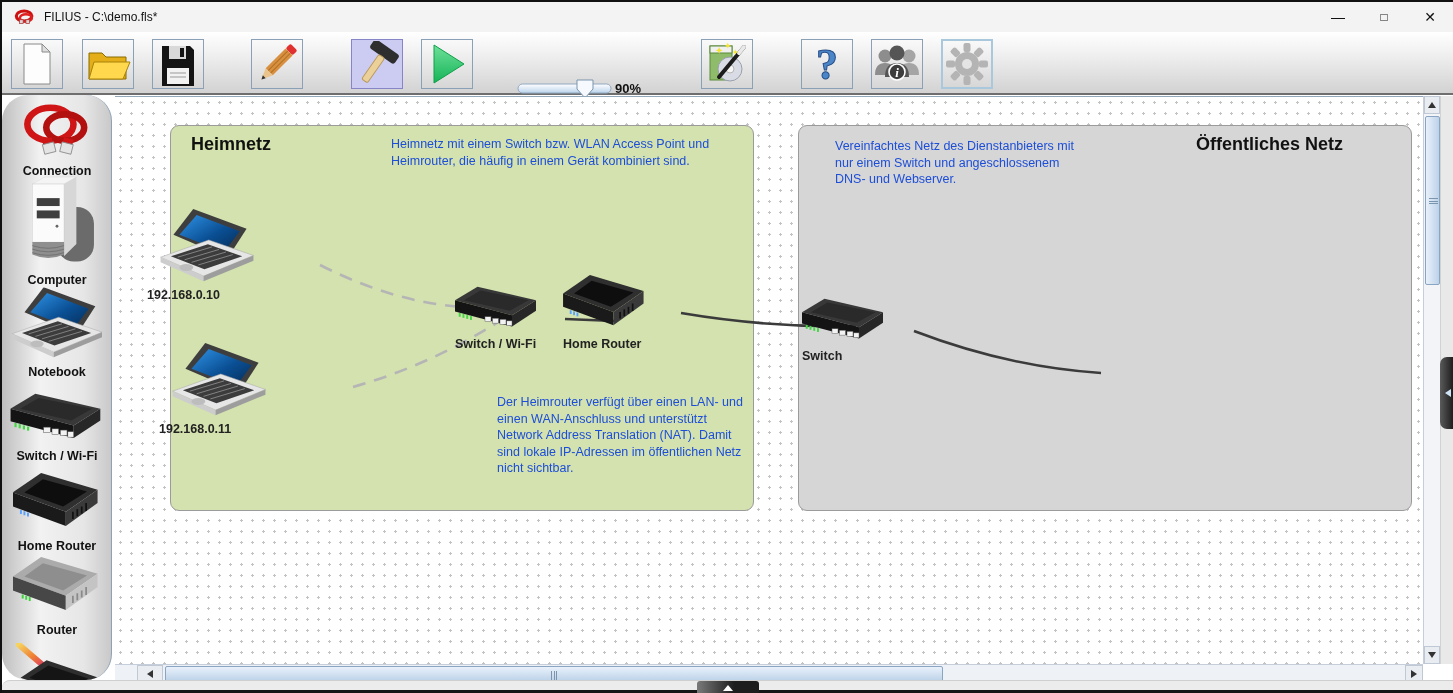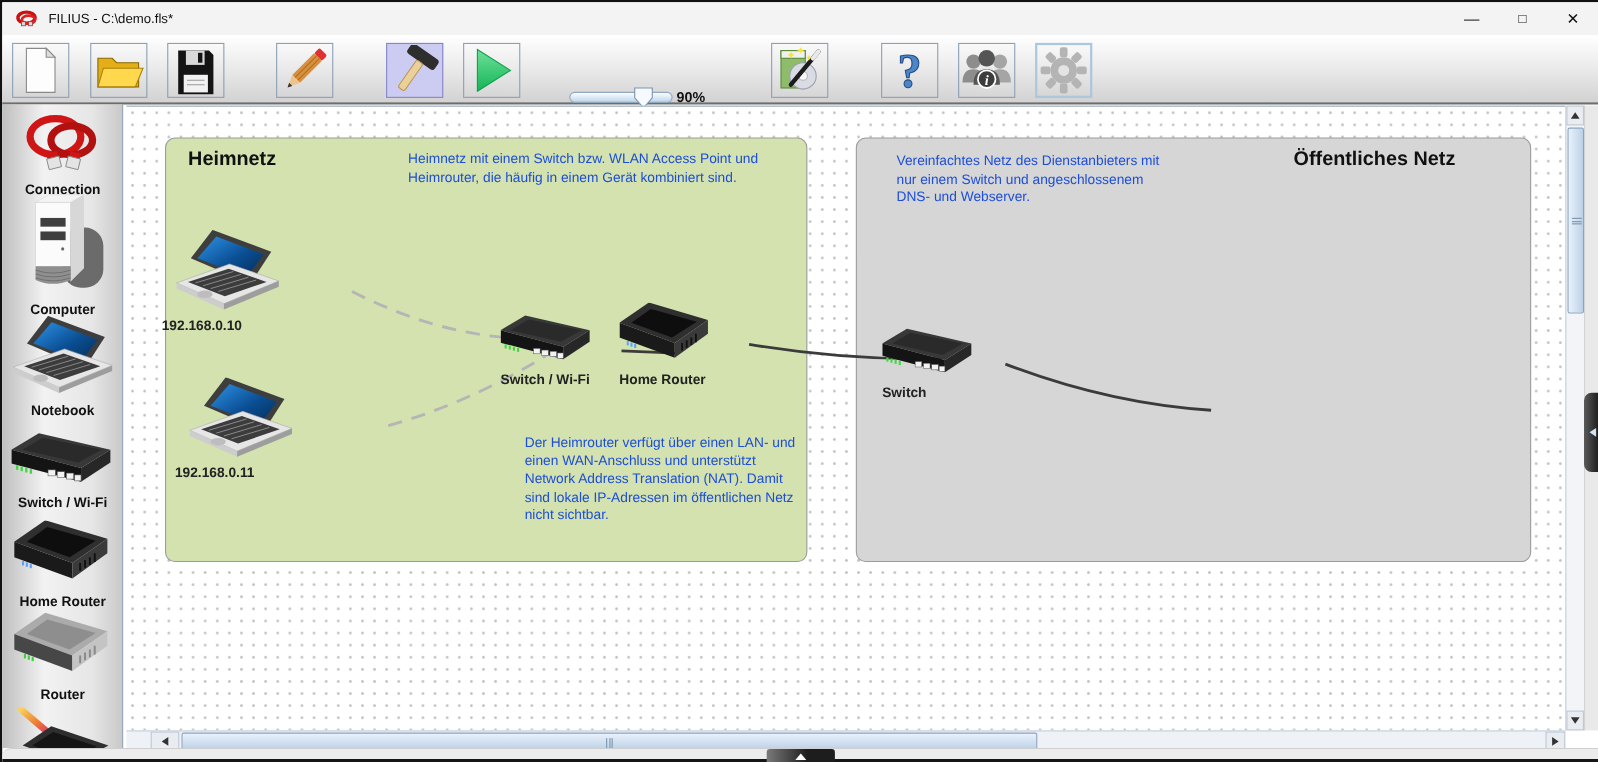--- a/index.html
+++ b/index.html
@@ -24,29 +24,29 @@
   .tbtn { position:absolute; top:7px; width:52px; height:50px; background:transparent;
           border:1px solid #8aa0b6; display:flex; align-items:center; justify-content:center; }
   .tbtn.active { background:#ccccf2; border-color:#8585c8; }
   .tbtn.focusring { border:2px solid #a9c7dd; }
   .zoomwrap { position:absolute; left:515px; top:46px; width:160px; height:24px; }
   .zoomlabel { position:absolute; left:98px; top:3px; font-size:13px; font-weight:bold; color:#111; }
 
   
   .sidebar { position:absolute; left:0; top:93px; width:110px; height:585px;
              background:linear-gradient(to right,#bfbfbf 0%, #f2f2f2 35%, #e6e6e6 75%, #c9c9c9 100%);
-             border-right:1px solid #8ea2b4; overflow:hidden; }
+             border-right:1px solid #8ea2b4; overflow:hidden;border-radius:26px; }
   .sitem { position:absolute; left:0; width:110px; text-align:center; cursor:grab; }
   .sitem .slabel { display:block; font-size:12.5px; font-weight:bold; color:#111; margin-top:2px; }
 
   
   .canvas { position:absolute; left:113px; top:94px; width:1308px; height:568px; background:#fff;
             background-image:radial-gradient(circle,#c3c3c3 1px, transparent 1.4px);
             background-size:11px 11px; overflow:hidden; border-top:1px solid #93a7ba; }
-  .zone { position:absolute; top:28px; height:386px; border:1px solid #9b9b9b; border-radius:9px; }
+  .zone { position:absolute; top:28px; height:386px; border:1px solid #9b9b9b; border-radius:9px;margin-left:20px; }
   .zone.home { left:35px; width:584px; }
   .zone.public { left:663px; width:614px; }
   .ztitle { position:absolute; font-size:18px; font-weight:bold; color:#111; }
   .ztext { position:absolute; font-size:12.5px; color:#1d4ed8; line-height:1.32; }
 
   .device { position:absolute; width:160px; text-align:left; cursor:pointer; }
   .device .dlabel { display:block; font-size:12.5px; font-weight:bold; color:#222; margin-top:1px; }
   svg.links { position:absolute; left:0; top:0; width:1308px; height:568px; }
 
   

